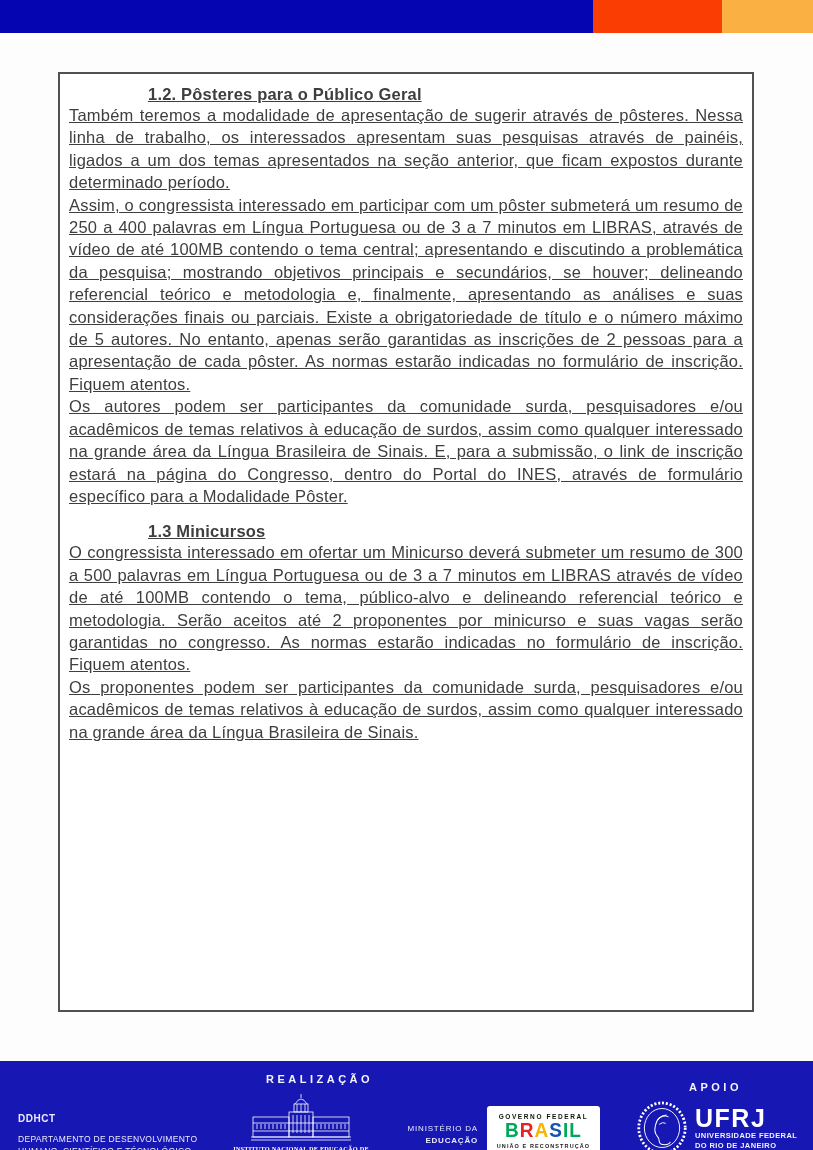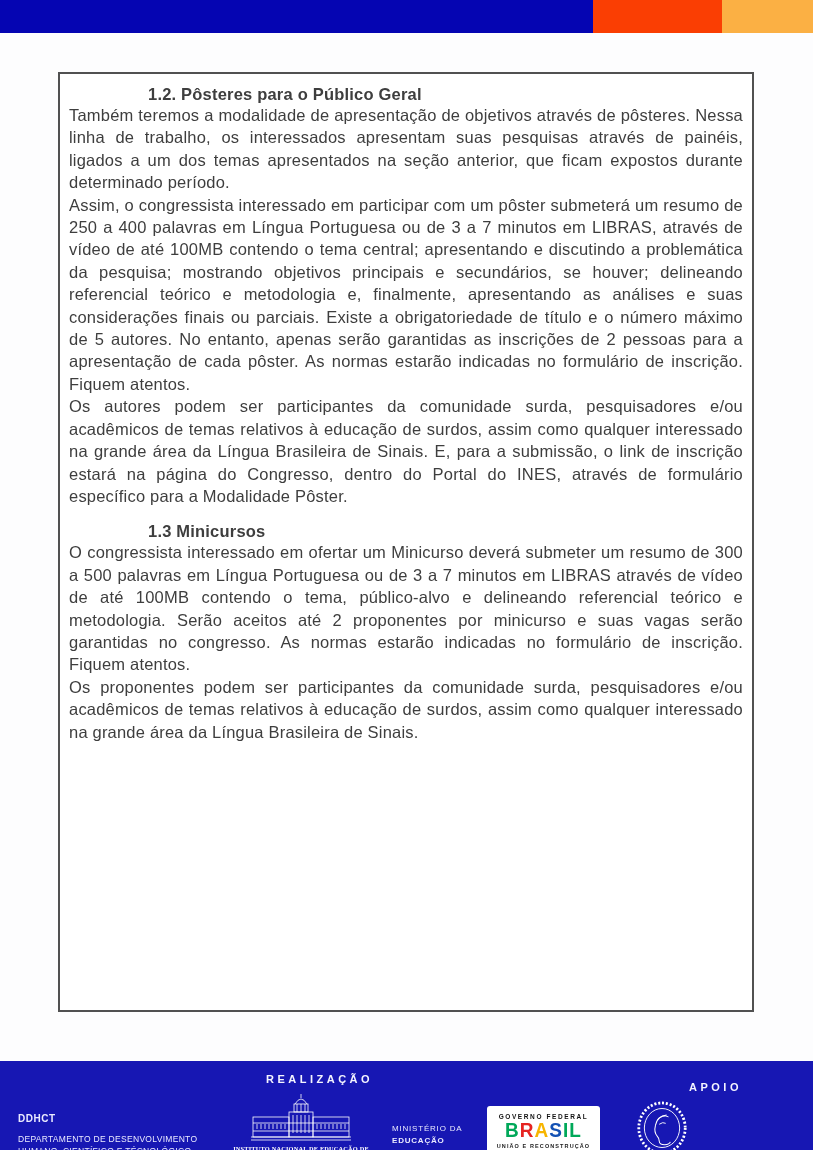--- a/index.html
+++ b/index.html
@@ -13,21 +13,21 @@
     font-family:"Liberation Sans",sans-serif;color:var(--text);
   }
   
   .topbar{display:flex;height:33px;width:813px;}
   .topbar .seg-blue{width:593px;background:var(--topbar-blue);}
   .topbar .seg-red{width:129px;background:var(--topbar-red);}
   .topbar .seg-orange{width:91px;background:var(--topbar-orange);}
   
   .content-frame{
     position:absolute;left:58px;top:72px;width:696px;height:940px;
-    background:#fff;border:2px solid #515151;padding:10px 9px 0 9px;
+    background:#fff;border:2px solid #515151;padding:10px 9px 0 9px;text-decoration:underline;
   }
   .doc{font-size:16.5px;line-height:22.4px;letter-spacing:0.2px;}
   .doc p{margin:0;text-align:justify;}
   .heading{font-weight:bold;font-size:16.5px;margin:0 0 0 79px;line-height:20px;}
   .h-mini{margin-top:14px;}
   .p1{margin-top:44px;}
   .p2{margin-top:31px;}
   .p3{margin-top:35px;}
   .p4{margin-top:33px;}
   .p5{margin-top:12px;}
@@ -40,21 +40,21 @@
   .footer::after{content:'';position:absolute;left:0;bottom:0;width:100%;height:2px;background:#d9d9ec;opacity:.8;}
   .sec-label{position:absolute;font-size:11px;font-weight:bold;letter-spacing:3.5px;color:#f4f4ff;}
   .lbl-realizacao{left:266px;top:12px;}
   .lbl-apoio{left:689px;top:20px;}
   .ddhct{position:absolute;left:18px;top:52px;width:205px;text-align:left;color:#eaeaff;}
   .ddhct-sigla{font-size:10px;font-weight:bold;letter-spacing:0.5px;margin-bottom:9px;}
   .ddhct-line{font-size:8.5px;letter-spacing:0.3px;line-height:1.45;}
   .ines{position:absolute;left:228px;top:32px;width:146px;text-align:center;}
   .ines-caption{font-family:"Liberation Serif",serif;font-weight:bold;font-size:6.3px;letter-spacing:0.2px;margin-top:2px;color:#fff;}
   .ines-sub{font-size:4.5px;letter-spacing:0.6px;color:#dcdcff;margin-top:1px;}
-  .mec{position:absolute;left:392px;top:62px;width:86px;text-align:left;font-size:8px;letter-spacing:0.8px;color:#eaeaff;line-height:1.5;}
+  .mec{position:absolute;left:392px;top:62px;width:86px;text-align:right;font-size:8px;letter-spacing:0.8px;color:#eaeaff;line-height:1.5;}
   .mec-bold{font-weight:bold;}
   .govbox{position:absolute;left:487px;top:45px;width:113px;height:57px;background:#fff;border-radius:3px;text-align:center;color:#111;}
   .gov-top{font-size:6.5px;font-weight:bold;letter-spacing:1.6px;margin-top:7px;color:#111;}
   .gov-brand{font-size:19px;font-weight:900;letter-spacing:1px;line-height:20px;margin-top:1px;}
   .gov-brand span{display:inline-block;transform:scaleY(1.05);}
   .gov-bottom{font-size:5.5px;font-weight:bold;letter-spacing:1.1px;color:#222;margin-top:2px;}
   .ufrj{position:absolute;left:636px;top:40px;display:flex;align-items:center;gap:7px;}
   .ufrj-sigla{font-size:25px;font-weight:bold;letter-spacing:1.5px;line-height:26px;color:#fff;}
   .ufrj-line{font-size:7.5px;font-weight:bold;letter-spacing:0.4px;line-height:1.3;color:#f0f0ff;}
   .logo-svg{display:block;margin:0 auto;}
@@ -63,21 +63,21 @@
 <body>
 
 <div class="topbar">
   <div class="seg-blue"></div>
   <div class="seg-red"></div>
   <div class="seg-orange"></div>
 </div>
 
 <div class="content-frame doc">
   <h2 class="heading">1.2. Pôsteres para o Público Geral</h2>
-  <p class="p1">Também teremos a modalidade de apresentação de objetivos através de pôsteres. Nessa linha de trabalho, os interessados apresentam suas pesquisas através de painéis, ligados a um dos temas apresentados na seção anterior, que ficam expostos durante determinado período.</p>
+  <p class="p1">Também teremos a modalidade de apresentação de sugerir através de pôsteres. Nessa linha de trabalho, os interessados apresentam suas pesquisas através de painéis, ligados a um dos temas apresentados na seção anterior, que ficam expostos durante determinado período.</p>
   <p class="p2">Assim, o congressista interessado em participar com um pôster submeterá um resumo de 250 a 400 palavras em Língua Portuguesa ou de 3 a 7 minutos em LIBRAS, através de vídeo de até 100MB contendo o tema central; apresentando e discutindo a problemática da pesquisa; mostrando objetivos principais e secundários, se houver; delineando referencial teórico e metodologia e, finalmente, apresentando as análises e suas considerações finais ou parciais. Existe a obrigatoriedade de título e o número máximo de 5 autores. No entanto, apenas serão garantidas as inscrições de 2 pessoas para a apresentação de cada pôster. As normas estarão indicadas no formulário de inscrição. Fiquem atentos.</p>
   <p class="p3">Os autores podem ser participantes da comunidade surda, pesquisadores e/ou acadêmicos de temas relativos à educação de surdos, assim como qualquer interessado na grande área da Língua Brasileira de Sinais. E, para a submissão, o link de inscrição estará na página do Congresso, dentro do Portal do INES, através de formulário específico para a Modalidade Pôster.</p>
   <h2 class="heading h-mini">1.3 Minicursos</h2>
   <p class="p5">O congressista interessado em ofertar um Minicurso deverá submeter um resumo de 300 a 500 palavras em Língua Portuguesa ou de 3 a 7 minutos em LIBRAS através de vídeo de até 100MB contendo o tema, público-alvo e delineando referencial teórico e metodologia. Serão aceitos até 2 proponentes por minicurso e suas vagas serão garantidas no congresso. As normas estarão indicadas no formulário de inscrição. Fiquem atentos.</p>
   <p class="p6">Os proponentes podem ser participantes da comunidade surda, pesquisadores e/ou acadêmicos de temas relativos à educação de surdos, assim como qualquer interessado na grande área da Língua Brasileira de Sinais.</p>
 </div>
 
 <footer class="footer">
   <div class="sec-label lbl-realizacao">REALIZAÇÃO</div>
   <div class="sec-label lbl-apoio">APOIO</div>
@@ -126,14 +126,19 @@
   <div class="ufrj">
     <svg width="52" height="54" viewBox="0 0 56 58">
       <g stroke="#ffffff" fill="none">
         <ellipse cx="28" cy="29" rx="25" ry="27" stroke-width="3" stroke-dasharray="2.2 2"></ellipse>
         <ellipse cx="28" cy="29" rx="19" ry="21" stroke-width="1"></ellipse>
         <path d="M33 15 q-10 1 -12 11 q-2 8 2 12 q2 2 2 5 q0 4 6 4 q5 0 6 -3" stroke-width="1.1"></path>
         <path d="M25 25 q4 -3 7 -1" stroke-width="1"></path>
         <path d="M23 20 q6 -6 12 -3" stroke-width="1"></path>
       </g>
     </svg>
+    <div>
+      <div class="ufrj-sigla">UFRJ</div>
+      <div class="ufrj-line">UNIVERSIDADE FEDERAL</div>
+      <div class="ufrj-line">DO RIO DE JANEIRO</div>
+    </div>
   </div>
 </footer>
 
 </body></html>

